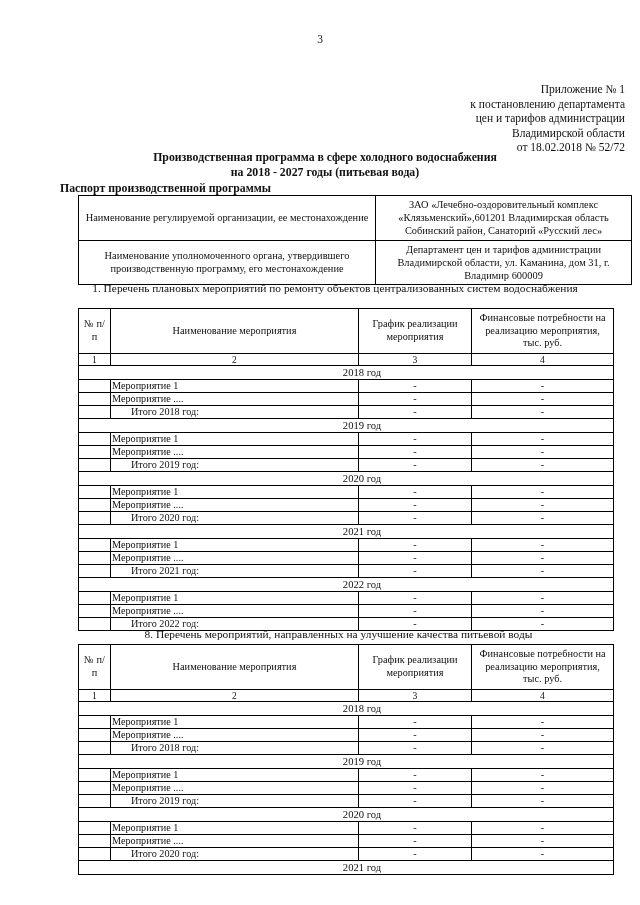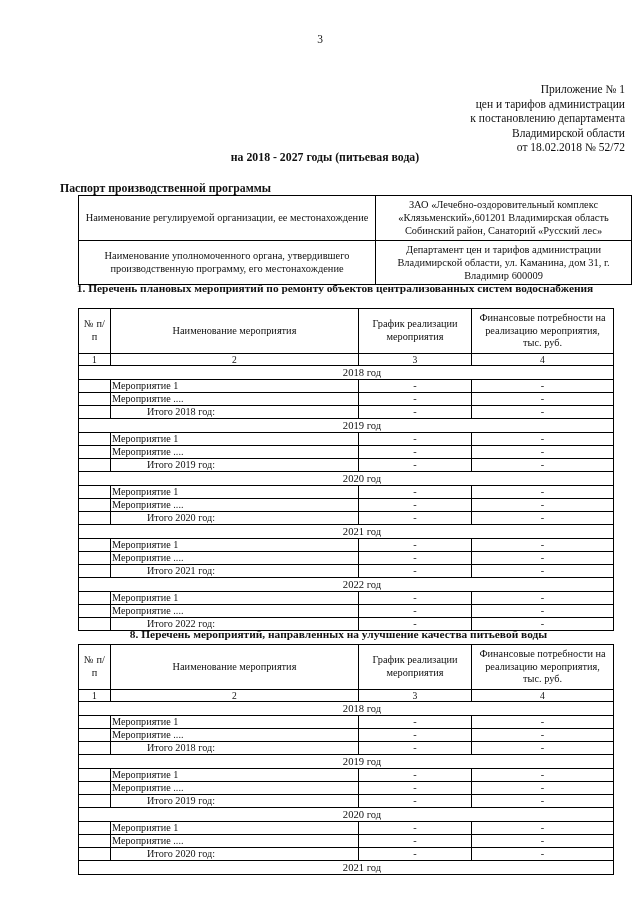--- a/index.html
+++ b/index.html
@@ -88,21 +88,21 @@
   }
   .passport .c1 { width: 288px; }
   .passport .c2 { width: 247px; }
 
   
   .section-heading {
     position: absolute;
     left: 60px;
     width: 550px;
     text-align: center;
-    font-weight: bold;
+    font-weight: normal;
     font-size: 11.4px;
     line-height: 14.4px;
   }
   #sec1-heading { top: 281px; }
   #sec2-heading { top: 627px; width: 553px; left: 62px; }
 
   
   .measures {
     position: absolute;
     left: 78px;
@@ -137,40 +137,41 @@
   .measures .datarow td {
     height: 12px;
     font-size: 10.2px;
     line-height: 12px;
   }
   .measures .name-cell {
     text-align: left;
     padding-left: 1px;
   }
   .measures .name-cell.total {
-    padding-left: 36px;
+    padding-left: 20px;
   }
   .measures .dash { text-align: center; }
 </style>
 </head>
 <body>
 
 <div class="page">
 
   <div class="page-number">3</div>
 
   <div class="addressee">
     <div>Приложение № 1</div>
+    <div>к постановлению департамента</div>
     <div>цен и тарифов администрации</div>
-    <div>к постановлению департамента</div>
     <div>Владимирской области</div>
     <div>от 18.02.2018 № 52/72</div>
   </div>
 
   <div class="doc-title">
+    <div>Производственная программа в сфере холодного водоснабжения</div>
     <div>на 2018 - 2027 годы (питьевая вода)</div>
   </div>
 
   <div class="passport-title">Паспорт производственной программы</div>
 
   <table class="passport">
     <tbody>
       <tr>
         <td class="c1">Наименование регулируемой организации, ее местонахождение</td>
         <td class="c2">ЗАО «Лечебно-оздоровительный комплекс «Клязьменский»,601201 Владимирская область Собинский район, Санаторий «Русский лес»</td>

